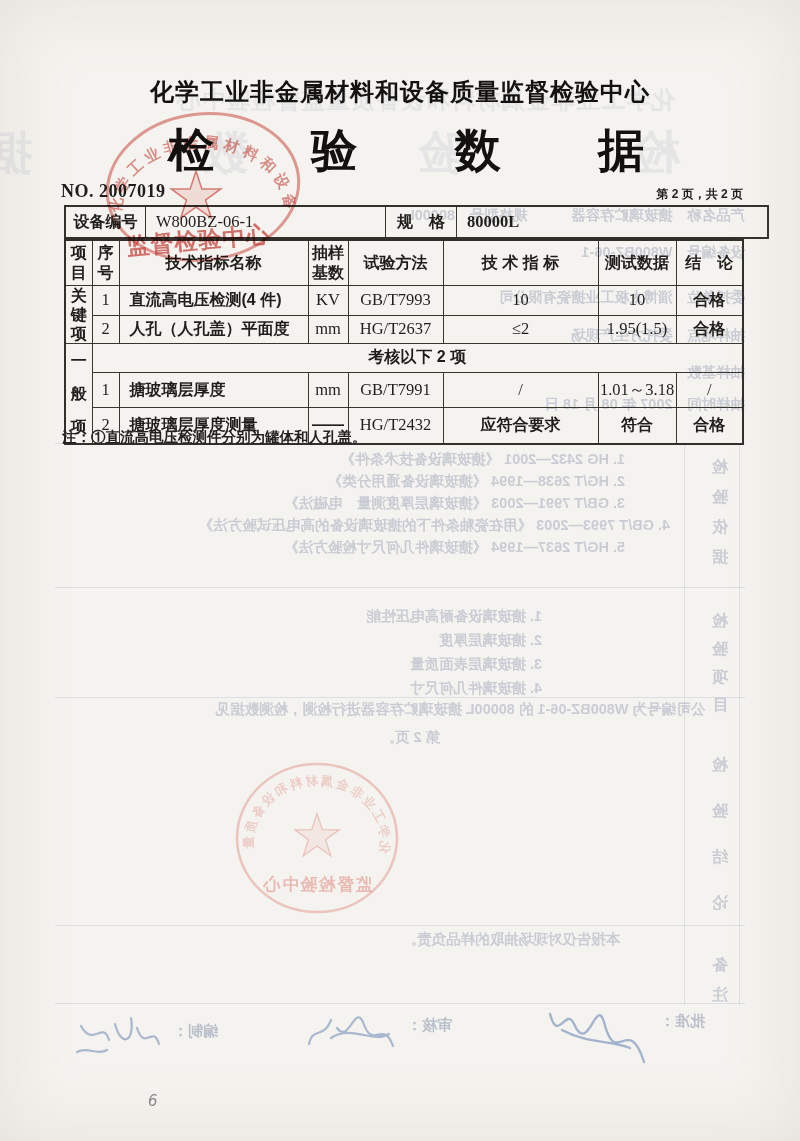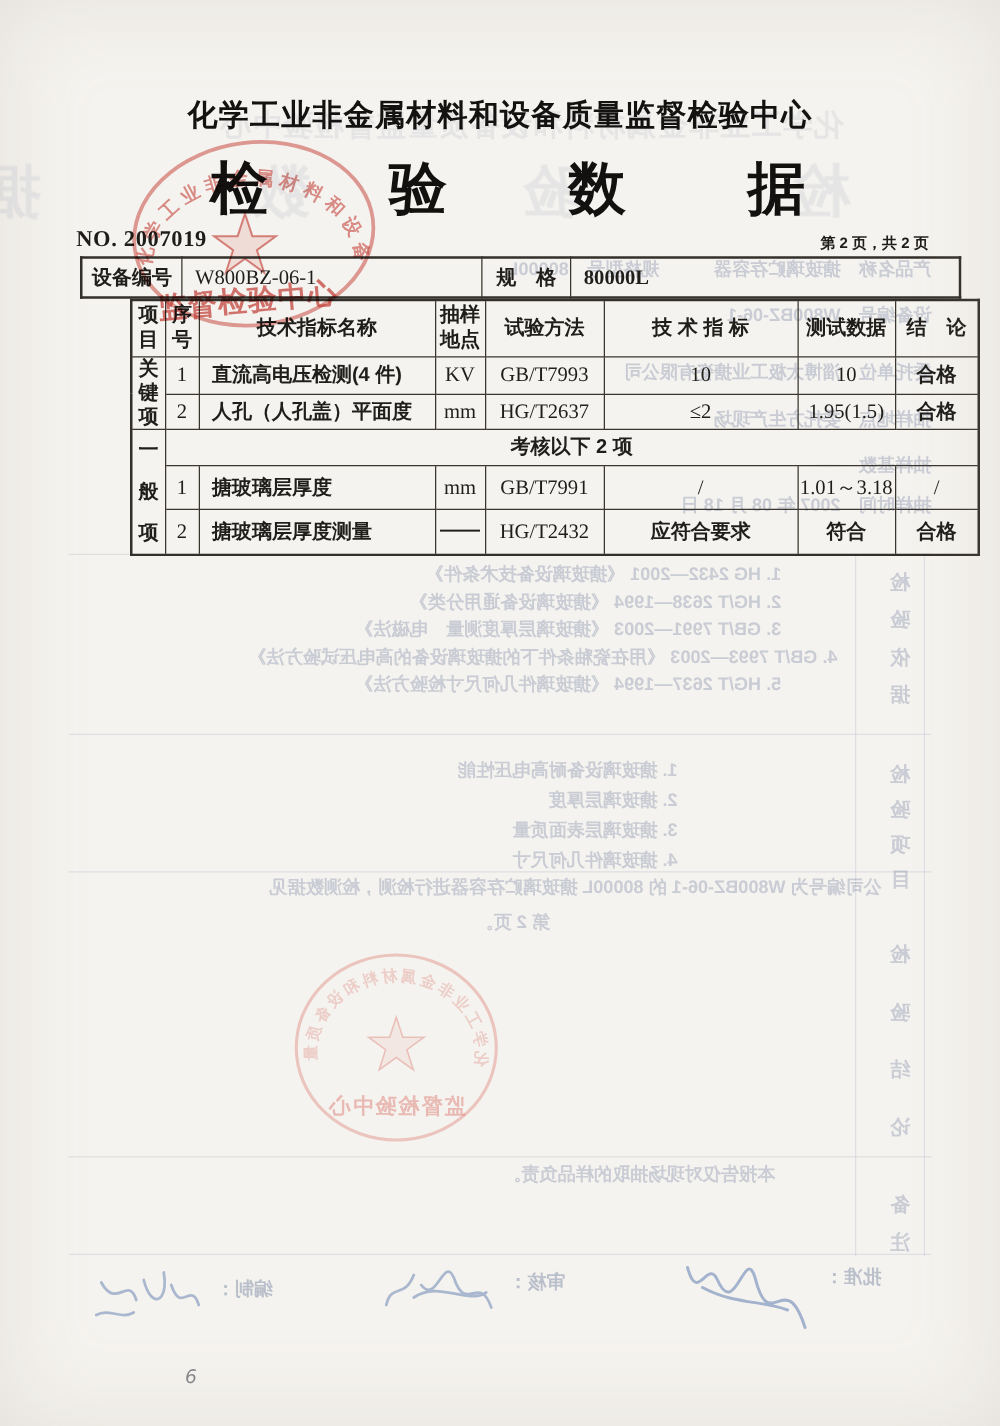--- a/index.html
+++ b/index.html
@@ -145,37 +145,37 @@
         <td style="width:79px;margin-top:14px;">设备编号</td>
         <td class="lat cell-left" style="width:229px;">W800BZ-06-1</td>
         <td style="width:70px;">规　格</td>
         <td class="lat cell-left" style="width:300px;font-weight:bold;">80000L</td>
       </tr>
     </tbody>
       </table>
   </div>
 
   <div class="abs main-table">
-    <table style="width:678px;margin-left:40px;">
+    <table style="width:678px;">
       <colgroup>
         <col style="width:27px;">
           <col style="width:27px;">
           <col style="width:189px;">
           <col style="width:40px;">
         <col style="width:95px;">
           <col style="width:155px;">
           <col style="width:78px;">
           <col style="width:67px;">
       </colgroup>
       <tbody>
           <tr style="height:45px;">
         <th class="hdr">项目</th>
         <th class="hdr">序号</th>
         <th class="hdr">技术指标名称</th>
-        <th class="hdr">抽样地点</th>
+        <th class="hdr">抽样基数</th>
         <th class="hdr">试验方法</th>
         <th class="hdr">技 术 指 标</th>
         <th class="hdr">测试数据</th>
         <th class="hdr">结　论</th>
       </tr>
       <tr style="height:30px;padding-left:13px;">
         <td rowspan="2" class="c-item">关键项</td>
         <td class="lat">1</td>
         <td class="cell-left">直流高电压检测(4 件)</td>
         <td class="lat">KV</td>
@@ -212,20 +212,21 @@
         <td>——</td>
         <td class="lat">HG/T2432</td>
         <td>应符合要求</td>
         <td>符合</td>
         <td>合格</td>
       </tr>
     </tbody>
       </table>
   </div>
 
+  <div class="abs note">注：①直流高电压检测件分别为罐体和人孔盖。</div>
 
   <svg class="abs stamp" viewBox="0 0 222 190">
     <g transform="rotate(-7 108 92)">
       <ellipse cx="108" cy="92" rx="96" ry="73" fill="none" stroke="rgba(203,62,52,0.55)" stroke-width="3"></ellipse>
     </g>
     <path id="stampArc" d="M 26,118 A 80,62 0 1 1 190,114" fill="none"></path>
     <text font-size="15" font-weight="700" letter-spacing="4.5" fill="rgba(200,55,46,0.6)">
       <textPath href="#stampArc">化学工业非金属材料和设备质量</textPath>
     </text>
     <polygon transform="translate(101,102)" points="0,-26 5.88,-8.09 24.73,-8.03 9.51,3.09 15.28,21.03 0,10 -15.28,21.03 -9.51,3.09 -24.73,-8.03 -5.88,-8.09" fill="rgba(222,110,100,0.18)" stroke="rgba(200,55,46,0.65)" stroke-width="1.6"></polygon>

